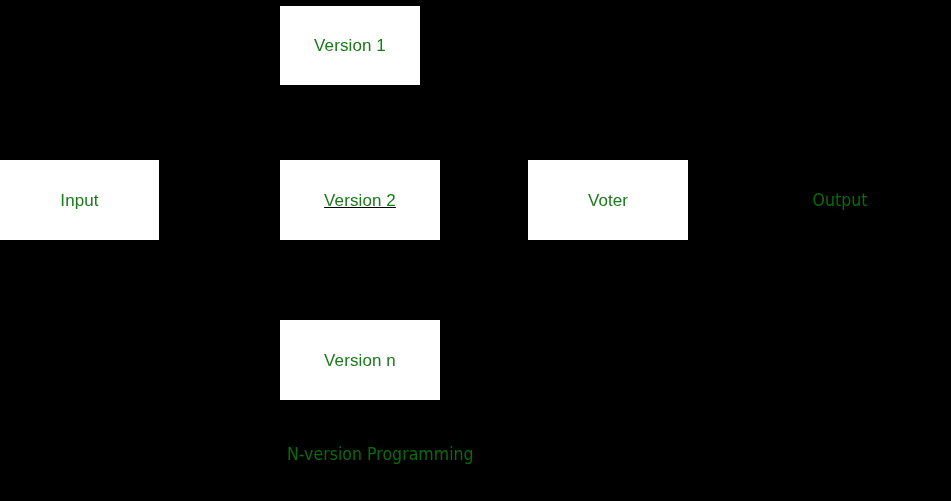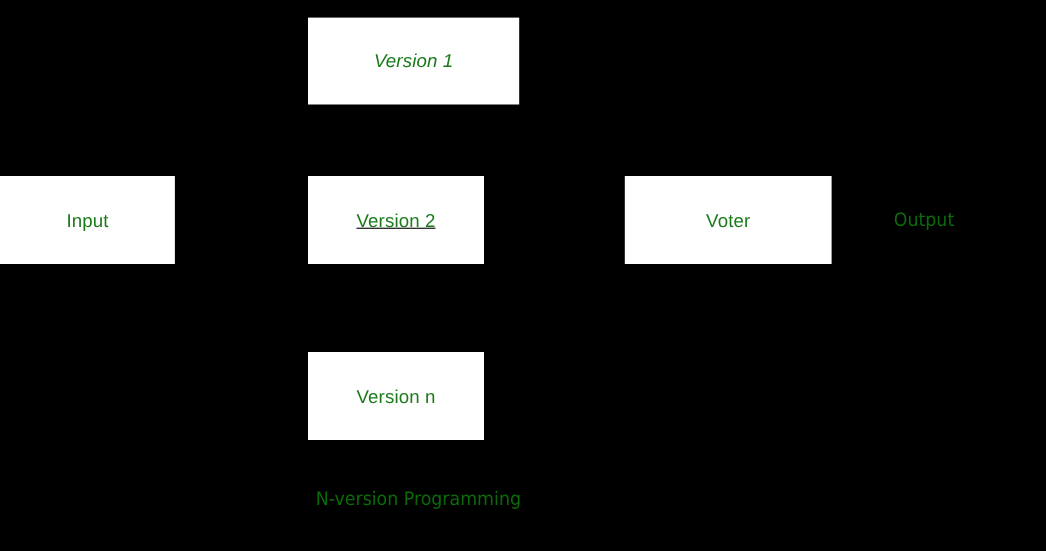--- a/index.html
+++ b/index.html
@@ -29,24 +29,24 @@
   .node-label {
     font-family: "Liberation Sans", sans-serif;
     font-size: 17px;
     line-height: 1;
     color: #1a7a1a;
     letter-spacing: 0.1px;
     white-space: nowrap;
   }
   
   #node-input      { left: 0px;   top: 160px; width: 159px; height: 80px; }
-  #node-version-1  { left: 280px; top: 16px;   width: 192px; height: 79px; font-style: italic; }
+  #node-version-1  { left: 280px; top: 6px;   width: 140px; height: 79px; }
   #node-version-2  { left: 280px; top: 160px; width: 160px; height: 80px; text-decoration: underline; }
   #node-version-n  { left: 280px; top: 320px; width: 160px; height: 80px; }
-  #node-voter      { left: 568px; top: 160px; width: 188px; height: 80px; }
+  #node-voter      { left: 528px; top: 160px; width: 160px; height: 80px; }
 
   
   .free-label {
     position: absolute;
     font-family: "DejaVu Sans", sans-serif;
     font-size: 17px;
     line-height: 1;
     color: #0b6b0b;
     white-space: nowrap;
     transform: scaleX(0.93);

